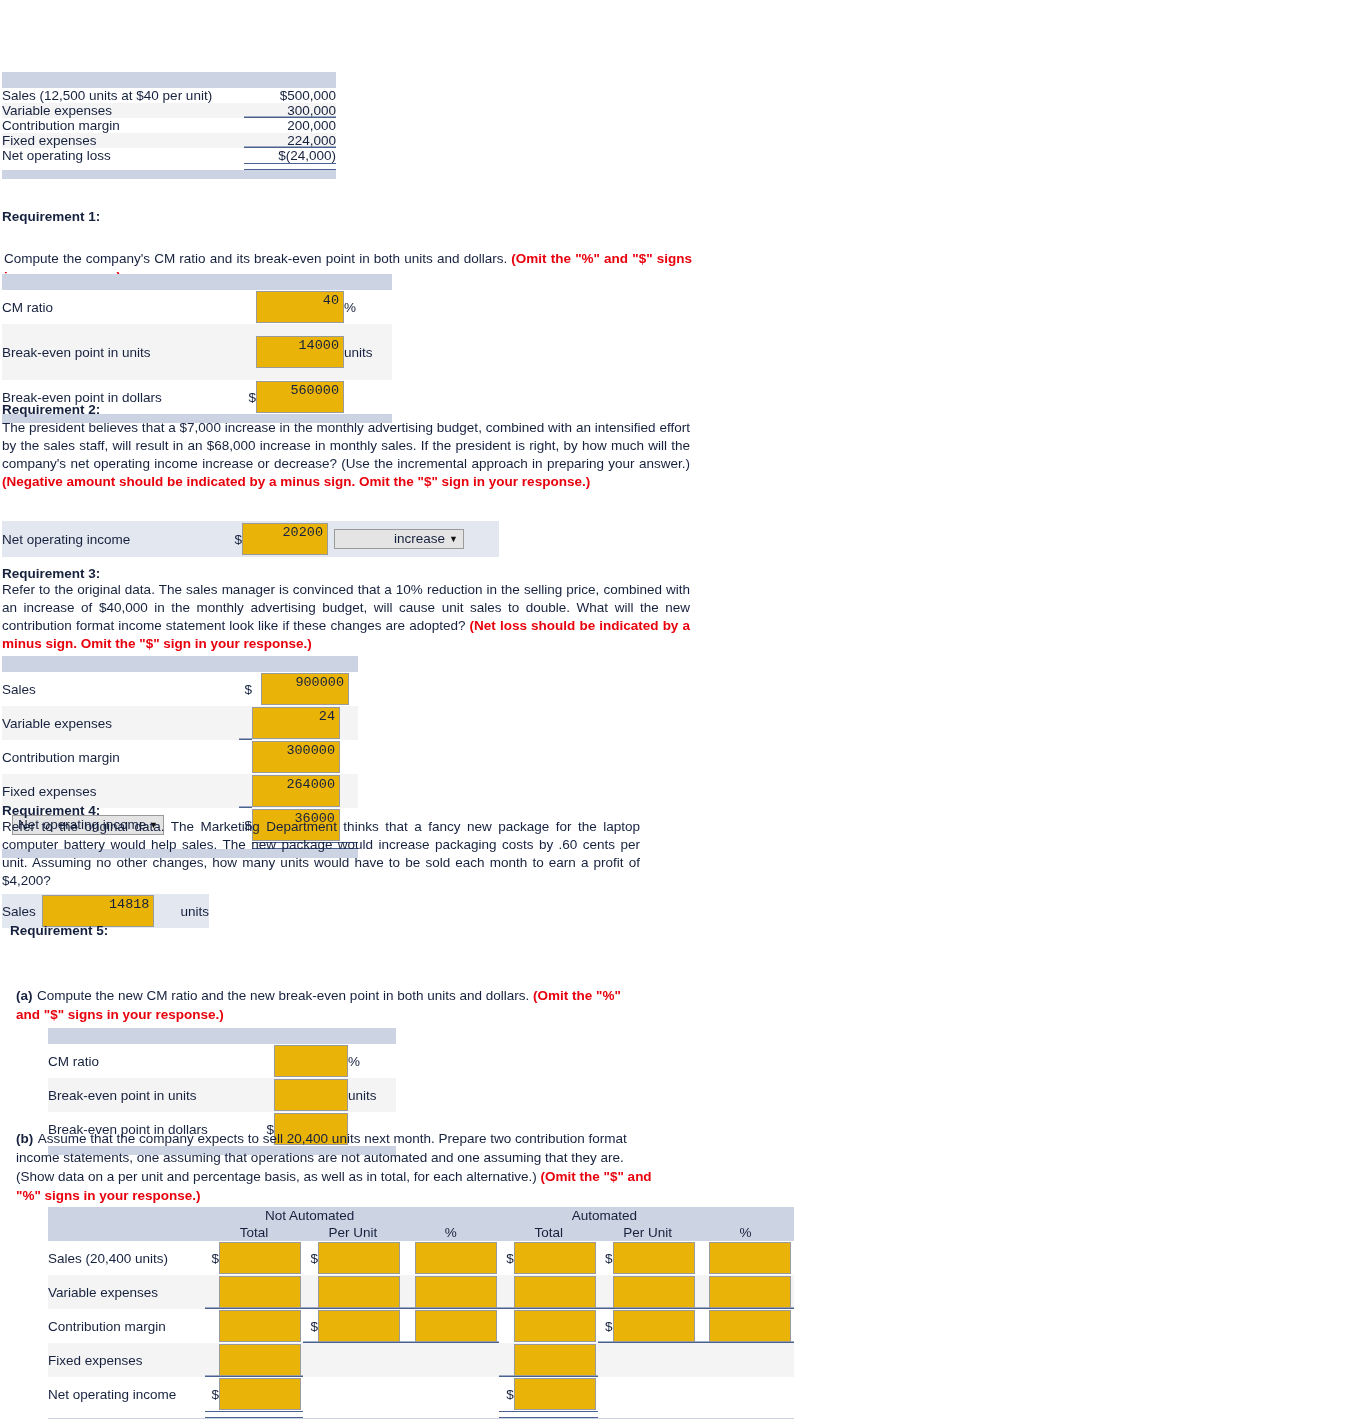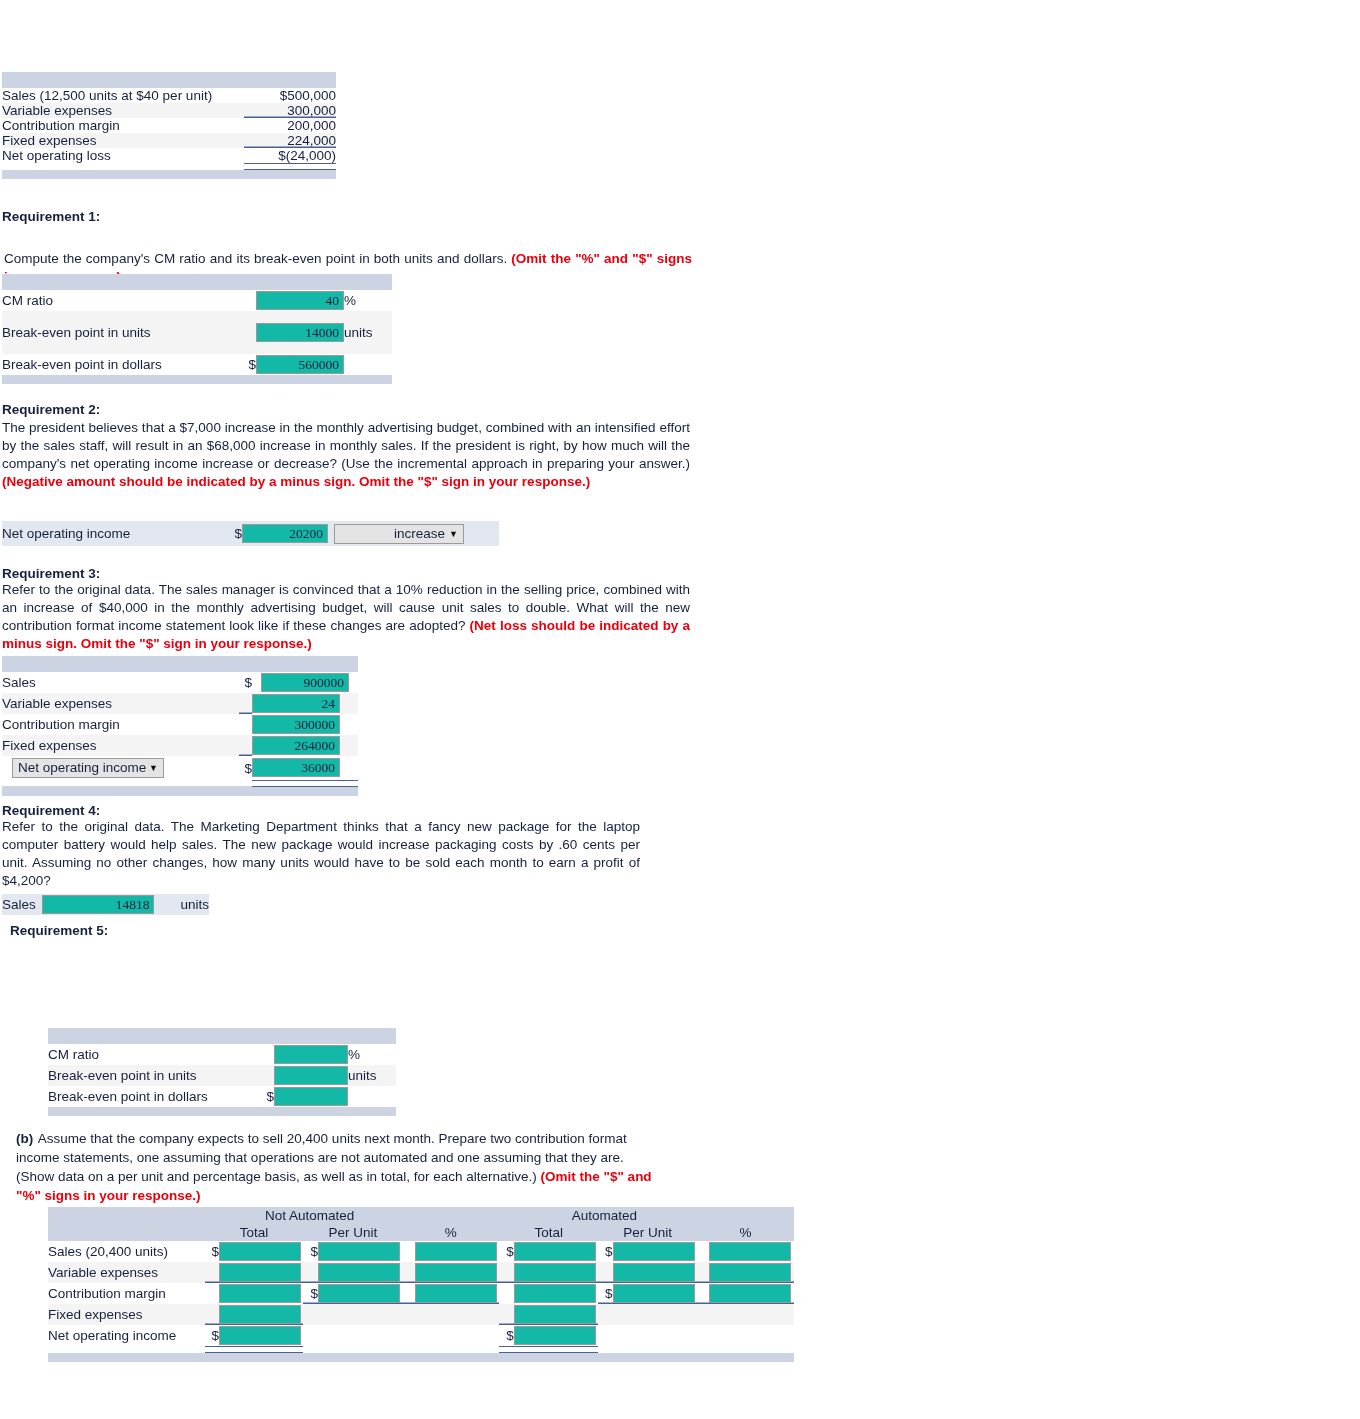--- a/index.html
+++ b/index.html
@@ -48,25 +48,25 @@
   .unitlbl { padding-left: 6px; white-space: nowrap; }
 
   
   .ul1 { box-shadow: inset 0 -1.5px 0 0 #48618f; }
 
   
   .inp {
     display: inline-block;
     box-sizing: border-box;
     border: 1px solid #9a9a9a;
-    background: #14b8a6;
-    height: 19px;
+    background: #eab308;
+    height: 32px;
     line-height: 17px;
     font-size: 13.5px;
-    font-family: Liberation Serif, serif;
+    font-family: Liberation Mono, monospace;
     color: #16213e;
     text-align: right;
     padding: 0 4px 0 2px;
     vertical-align: middle;
   }
   .sel {
     display: inline-block;
     box-sizing: border-box;
     border: 1px solid #9a9a9a;
     background: #e4e4e4;
@@ -280,20 +280,24 @@
           <span class="inp" style="width:112px;">14818</span>
         </td>
         <td class="unitlbl" style="padding-left:26px;">units</td>
       </tr>
     </tbody>
       </table>
   </div>
 
   <div class="abs req-title" style="left:10px; top:922px;">Requirement 5:</div>
 
+  <div class="abs" style="left:16px; top:986px; width:626px;">
+    <span class="req-title" style="font-weight:bold;">(a)</span>
+    <span class="para">Compute the new CM ratio and the new break-even point in both units and dollars. </span><span class="para red">(Omit the "%" and "$" signs in your response.)</span>
+  </div>
 
   <div class="abs" style="left:48px; top:1028px;">
     <table class="tbl" style="width:348px;">
       <tbody>
           <tr>
             <td class="bandtop" colspan="4"></td>
           </tr>
       <tr class="rowA">
         <td class="lbl" style="width:212px;">CM ratio</td>
         <td class="dollar"></td>

